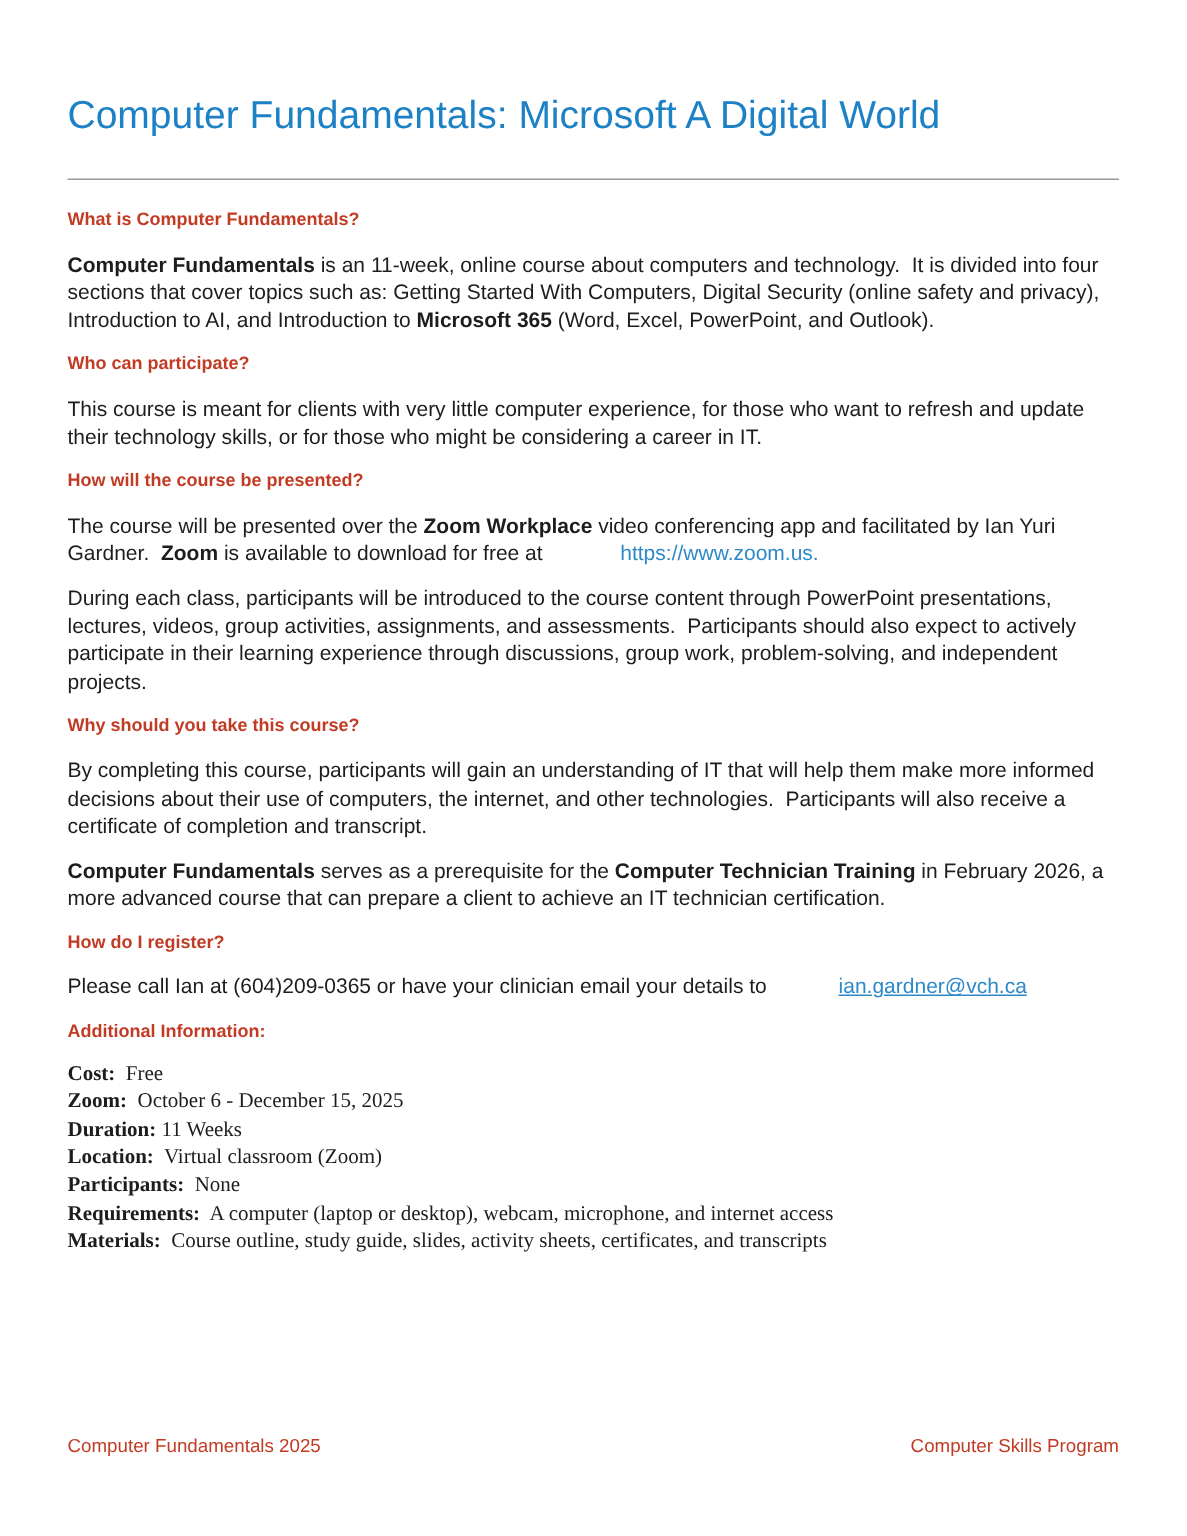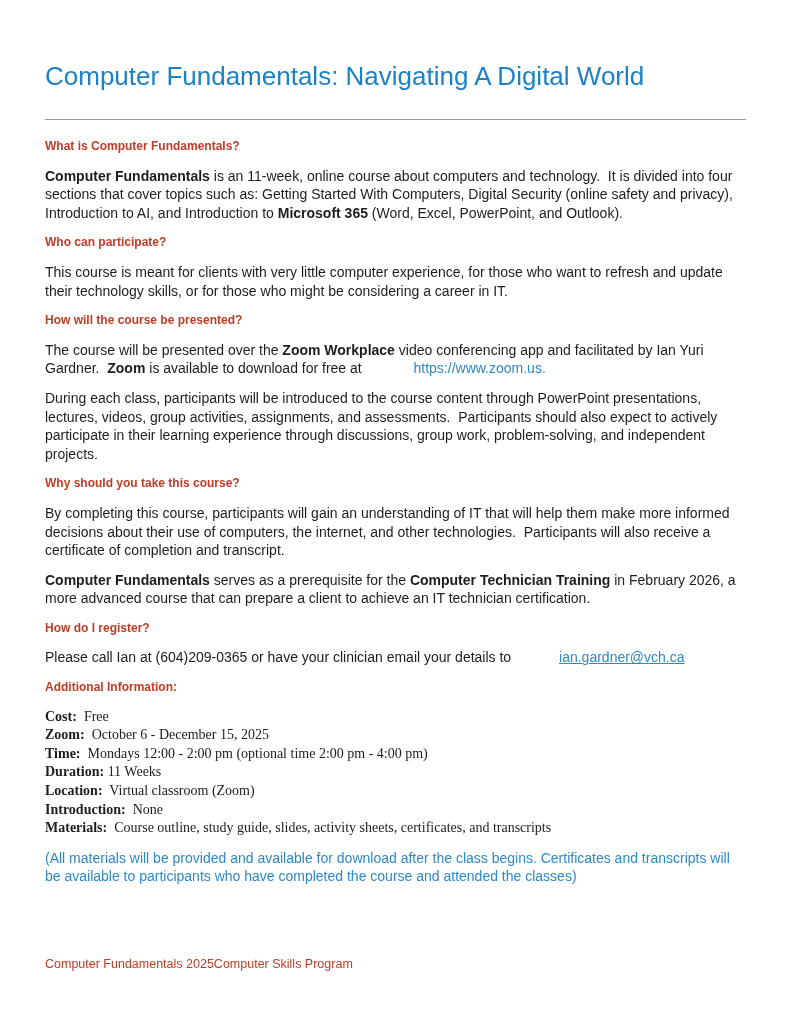--- a/index.html
+++ b/index.html
@@ -31,54 +31,53 @@
   }
   strong{font-weight:700;}
   .kvlist{margin:0 0 11px 0;}
   .kvline{font-size:14px;line-height:18.6px;white-space:pre-wrap;font-family:Liberation Serif, serif;}
   a.link{color:var(--link-blue);cursor:pointer;margin-left:44px;}
   a.link.no-underline{text-decoration:none;}
   a.link.underline{text-decoration:underline;}
   .note{color:var(--note-blue);}
   .footer{
     position:absolute;left:45px;right:45px;bottom:52px;
-    display:flex;justify-content:flex-start;
+    display:flex;justify-content:space-between;
     font-size:12.5px;line-height:16px;color:var(--heading-red);
   }
 </style>
 </head>
 <body>
 
 <div class="page">
   <div class="content">
-    <h1 class="page-title">Computer Fundamentals: Navigating A Digital World</h1>
+    <h1 class="page-title">Computer Fundamentals: Microsoft A Digital World</h1>
     <hr class="rule">
     <div>
         <h2 class="sec-heading">What is Computer Fundamentals?</h2>
         <p class="para"><strong>Computer Fundamentals</strong><span> is an 11-week, online course about computers and technology.  It is divided into four sections that cover topics such as: Getting Started With Computers, Digital Security (online safety and privacy), Introduction to AI, and Introduction to </span><strong>Microsoft 365</strong><span> (Word, Excel, PowerPoint, and Outlook).</span></p>
         <h2 class="sec-heading">Who can participate?</h2>
         <p class="para"><span>This course is meant for clients with very little computer experience, for those who want to refresh and update their technology skills, or for those who might be considering a career in IT.</span></p>
         <h2 class="sec-heading">How will the course be presented?</h2>
         <p class="para"><span>The course will be presented over the </span><strong>Zoom Workplace</strong><span> video conferencing app and facilitated by Ian Yuri Gardner.  </span><strong>Zoom</strong><span> is available to download for free at  </span><a href="#" class="link no-underline">https://www.zoom.us.</a></p>
         <p class="para"><span>During each class, participants will be introduced to the course content through PowerPoint presentations, lectures, videos, group activities, assignments, and assessments.  Participants should also expect to actively participate in their learning experience through discussions, group work, problem-solving, and independent projects.</span></p>
         <h2 class="sec-heading">Why should you take this course?</h2>
         <p class="para"><span>By completing this course, participants will gain an understanding of IT that will help them make more informed decisions about their use of computers, the internet, and other technologies.  Participants will also receive a certificate of completion and transcript.</span></p>
         <p class="para"><strong>Computer Fundamentals</strong><span> serves as a prerequisite for the </span><strong>Computer Technician Training</strong><span> in February 2026, a more advanced course that can prepare a client to achieve an IT technician certification.</span></p>
         <h2 class="sec-heading">How do I register?</h2>
         <p class="para"><span>Please call Ian at (604)209-0365 or have your clinician email your details to </span><a href="#" class="link underline">ian.gardner@vch.ca</a></p>
         <h2 class="sec-heading">Additional Information:</h2>
         <div class="kvlist">
           <div class="kvline"><strong>Cost:</strong><span>  Free</span></div>
           <div class="kvline"><strong>Zoom:</strong><span>  October 6 - December 15, 2025</span></div>
-          <div class="kvline"><strong>Time:</strong><span>  Mondays 12:00 - 2:00 pm (optional time 2:00 pm - 4:00 pm)</span></div>
           <div class="kvline"><strong>Duration:</strong><span> 11 Weeks</span></div>
           <div class="kvline"><strong>Location:</strong><span>  Virtual classroom (Zoom)</span></div>
-          <div class="kvline"><strong>Introduction:</strong><span>  None</span></div>
+          <div class="kvline"><strong>Participants:</strong><span>  None</span></div>
+          <div class="kvline"><strong>Requirements:</strong><span>  A computer (laptop or desktop), webcam, microphone, and internet access</span></div>
           <div class="kvline"><strong>Materials:</strong><span>  Course outline, study guide, slides, activity sheets, certificates, and transcripts</span></div>
         </div>
-        <p class="para note"><span>(All materials will be provided and available for download after the class begins. Certificates and transcripts will be available to participants who have completed the course and attended the classes)</span></p>
       </div>
   </div>
   <div class="footer">
     <span>Computer Fundamentals 2025</span>
     <span>Computer Skills Program</span>
   </div>
 </div>
 
 </body></html>

